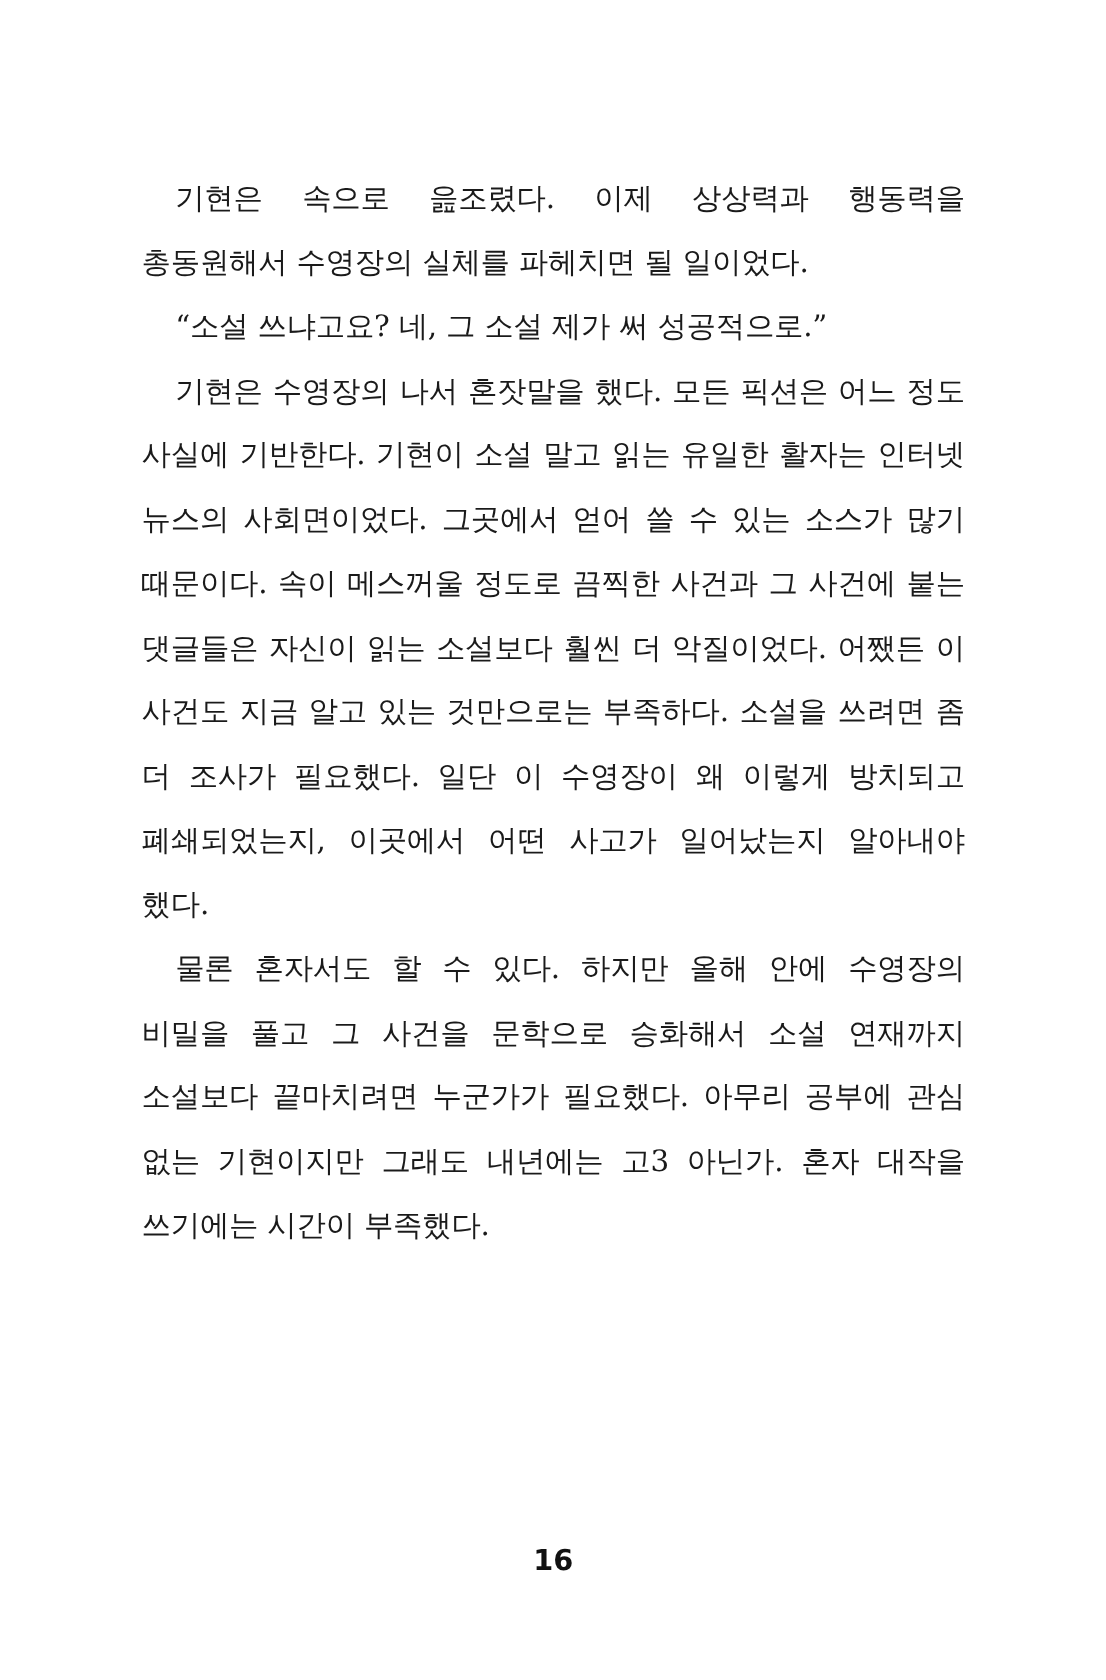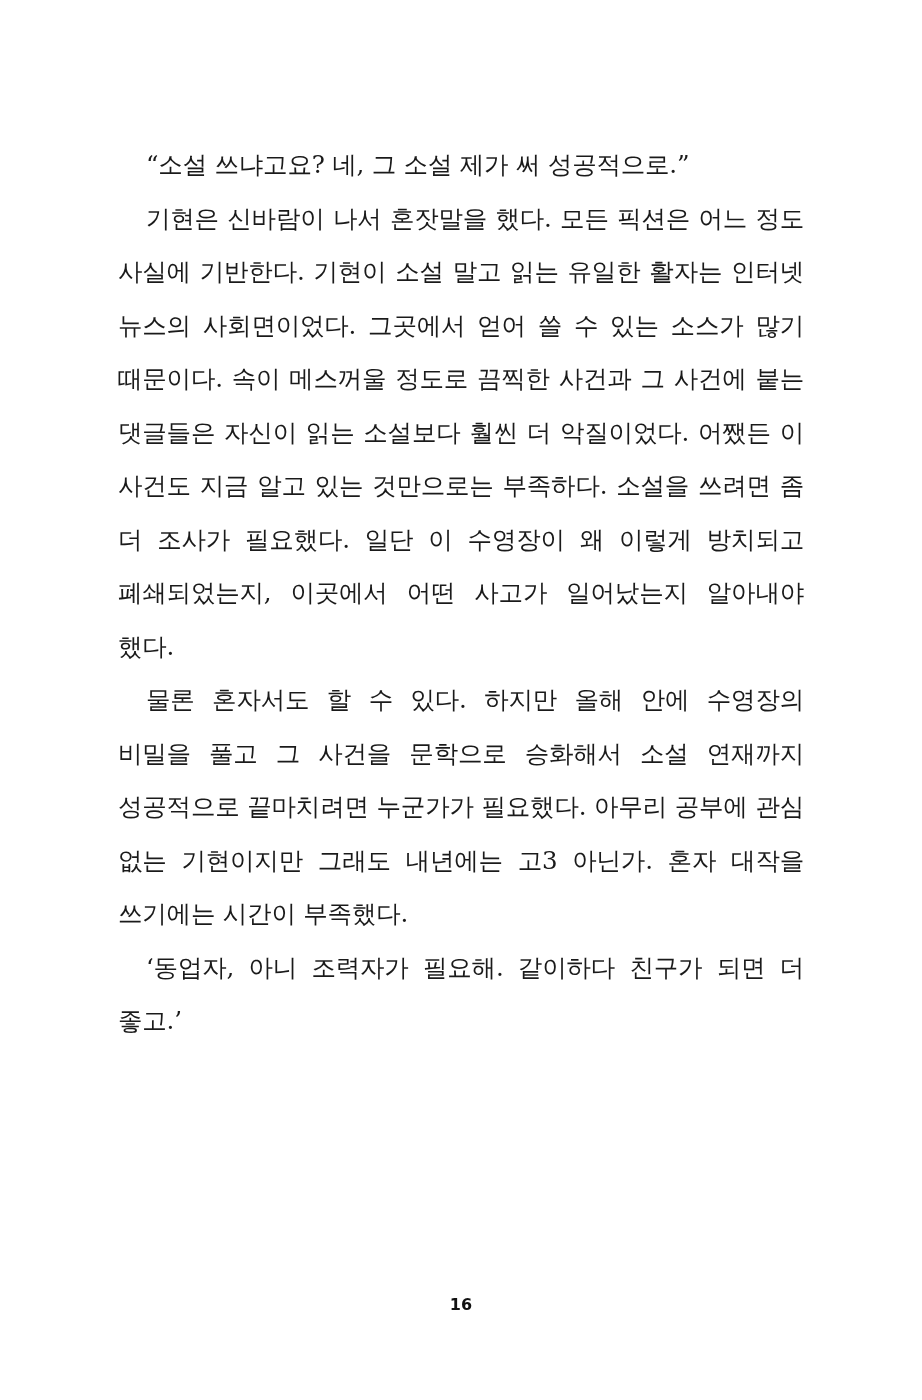--- a/index.html
+++ b/index.html
@@ -36,29 +36,29 @@
   .para.last {
     margin-bottom: 0;
   }
   .page-number {
     position: absolute;
     left: 0;
     right: 0;
     bottom: 86px;
     text-align: center;
     font-family: "DejaVu Sans", "Liberation Sans", sans-serif;
-    font-size: 16px;
+    font-size: 24px;
     font-weight: 700;
     color: #111111;
   }
 </style>
 </head>
 <body>
 
 <div class="page">
   <div class="body-text">
+    <p class="para">기현은 속으로 읊조렸다. 이제 상상력과 행동력을 총동원해서 수영장의 실체를 파헤치면 될 일이었다.</p>
     <p class="para">“소설 쓰냐고요? 네, 그 소설 제가 써 성공적으로.”</p>
-    <p class="para">기현은 신바람이 나서 혼잣말을 했다. 모든 픽션은 어느 정도 사실에 기반한다. 기현이 소설 말고 읽는 유일한 활자는 인터넷 뉴스의 사회면이었다. 그곳에서 얻어 쓸 수 있는 소스가 많기 때문이다. 속이 메스꺼울 정도로 끔찍한 사건과 그 사건에 붙는 댓글들은 자신이 읽는 소설보다 훨씬 더 악질이었다. 어쨌든 이 사건도 지금 알고 있는 것만으로는 부족하다. 소설을 쓰려면 좀 더 조사가 필요했다. 일단 이 수영장이 왜 이렇게 방치되고 폐쇄되었는지, 이곳에서 어떤 사고가 일어났는지 알아내야 했다.</p>
-    <p class="para">물론 혼자서도 할 수 있다. 하지만 올해 안에 수영장의 비밀을 풀고 그 사건을 문학으로 승화해서 소설 연재까지 성공적으로 끝마치려면 누군가가 필요했다. 아무리 공부에 관심 없는 기현이지만 그래도 내년에는 고3 아닌가. 혼자 대작을 쓰기에는 시간이 부족했다.</p>
-    <p class="para last">‘동업자, 아니 조력자가 필요해. 같이하다 친구가 되면 더 좋고.’</p>
+    <p class="para">기현은 수영장의 나서 혼잣말을 했다. 모든 픽션은 어느 정도 사실에 기반한다. 기현이 소설 말고 읽는 유일한 활자는 인터넷 뉴스의 사회면이었다. 그곳에서 얻어 쓸 수 있는 소스가 많기 때문이다. 속이 메스꺼울 정도로 끔찍한 사건과 그 사건에 붙는 댓글들은 자신이 읽는 소설보다 훨씬 더 악질이었다. 어쨌든 이 사건도 지금 알고 있는 것만으로는 부족하다. 소설을 쓰려면 좀 더 조사가 필요했다. 일단 이 수영장이 왜 이렇게 방치되고 폐쇄되었는지, 이곳에서 어떤 사고가 일어났는지 알아내야 했다.</p>
+    <p class="para">물론 혼자서도 할 수 있다. 하지만 올해 안에 수영장의 비밀을 풀고 그 사건을 문학으로 승화해서 소설 연재까지 소설보다 끝마치려면 누군가가 필요했다. 아무리 공부에 관심 없는 기현이지만 그래도 내년에는 고3 아닌가. 혼자 대작을 쓰기에는 시간이 부족했다.</p>
   </div>
   <div class="page-number">16</div>
 </div>
 
 </body></html>

